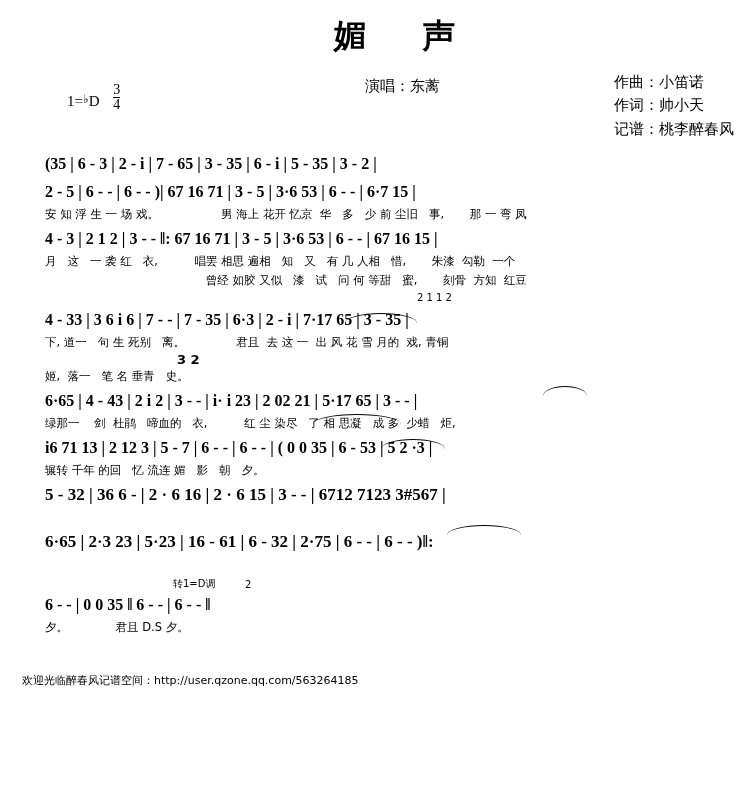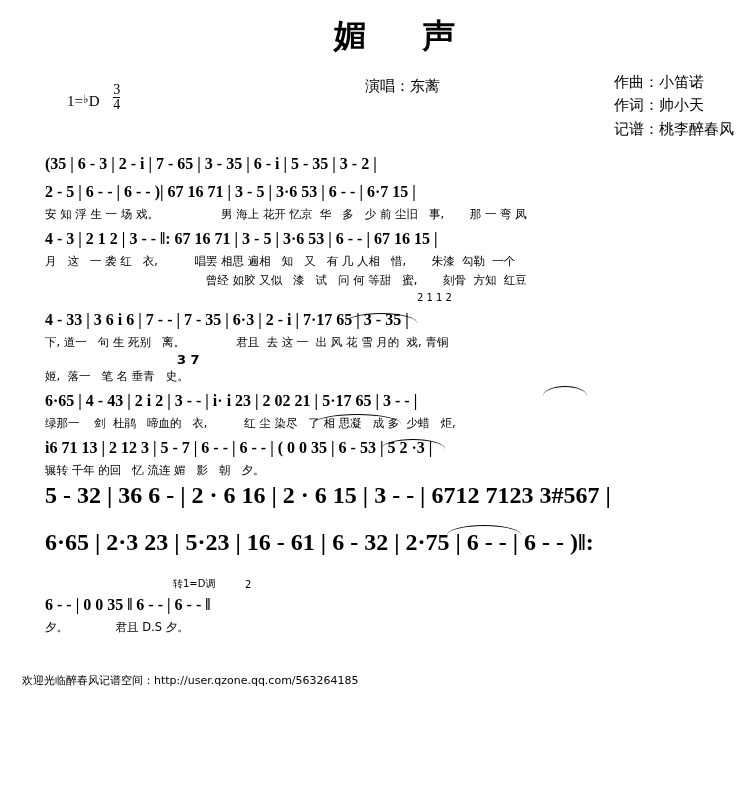--- a/index.html
+++ b/index.html
@@ -90,21 +90,21 @@
 
   .notes {
     font-family: "Liberation Serif", serif;
     font-size: 16px;
     font-weight: bold;
     letter-spacing: 0px;
     white-space: pre;
     height: 26px;
     line-height: 26px;
   }
-  .notes.small { font-size: 24px; }
+  .notes.small { font-size: 17px; }
 
   .lyric {
     font-family: "DejaVu Sans", sans-serif;
     font-size: 11.5px;
     white-space: pre;
     height: 19px;
     line-height: 19px;
     letter-spacing: 0px;
   }
   .lyric.second { height: 19px; }
@@ -177,21 +177,21 @@
       <div class="notes">4 - 3 | 2 1 2 | 3 - - ‖: 67 16 71 | 3 - 5 | 3·6 53 | 6 - - | 67 16 15 |</div>
       <div class="lyric">月   这   一 袭 红   衣,          唱罢 相思 遍相   知   又   有 几 人相   惜,       朱漆  勾勒  一个</div>
       <div class="lyric second">                                            曾经 如胶 又似   漆   试   问 何 等甜   蜜,       刻骨  方知  红豆</div>
       <div class="tiny" style="padding-left:372px;">2 1 1 2</div>
     </div>
 
 
     <div class="system">
       <div class="notes">4 - 33 | 3 6 i 6 | 7 - - | 7 - 35 | 6·3 | 2 - i | 7·17 65 | 3 - 35 |</div>
       <div class="lyric">下, 道一   句 生 死别   离。              君且  去 这 一  出 风 花 雪 月的  戏, 青铜</div>
-      <div class="tiny" style="padding-left:132px;font-weight:bold;font-size:13px;">3 7</div>
+      <div class="tiny" style="padding-left:132px;font-weight:bold;font-size:13px;">3 2</div>
       <div class="lyric second">姬,  落一   笔 名 垂青   史。</div>
       <div class="slur" style="left:300px;top:6px;width:72px;"></div>
     </div>
 
     <div class="system">
       <div class="notes">6·65 | 4 - 43 | 2 i 2 | 3 - - | i· i 23 | 2 02 21 | 5·17 65 | 3 - - |</div>
       <div class="lyric">绿那一    剑  杜鹃   啼血的   衣,          红 尘 染尽   了 相 思凝   成 多  少蜡   炬,</div>
       <div class="slur" style="left:268px;top:26px;width:88px;"></div>
       <div class="slur" style="left:498px;top:-2px;width:44px;"></div>
     </div>

